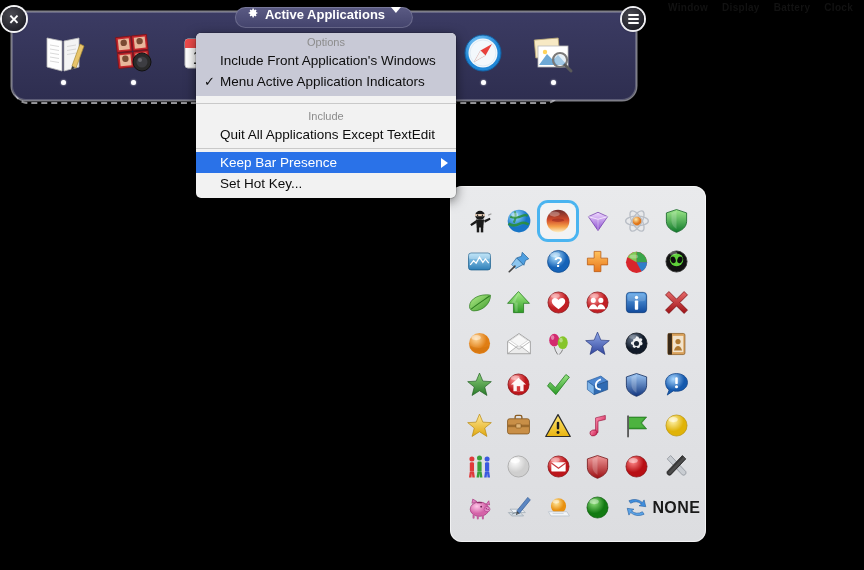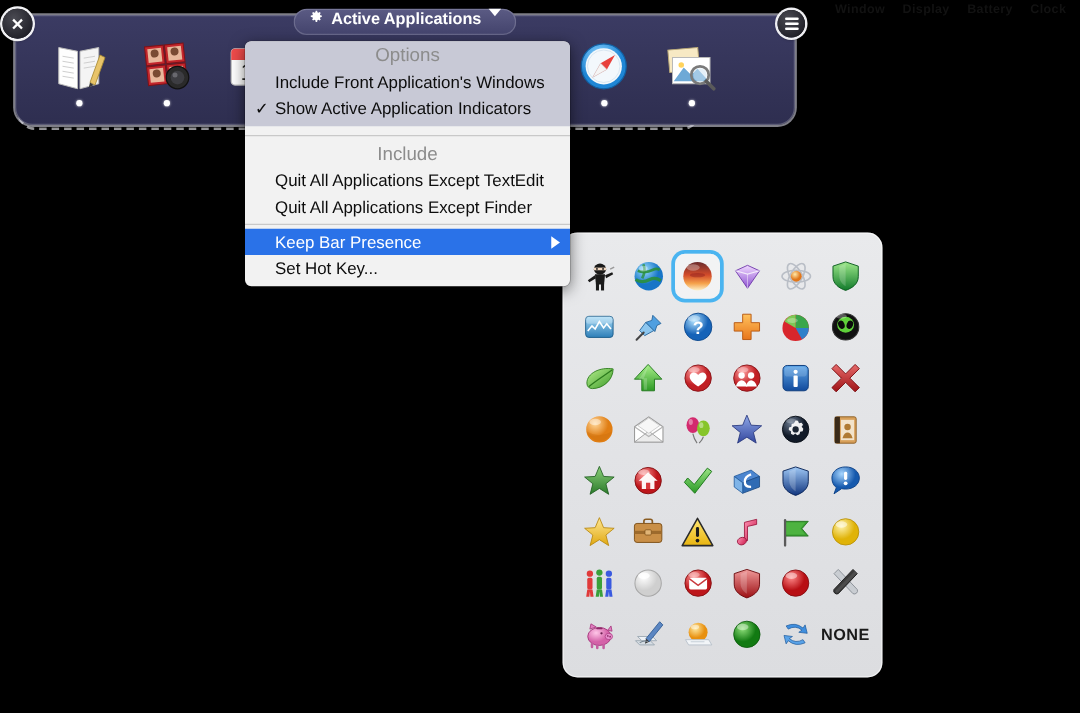--- a/index.html
+++ b/index.html
@@ -88,21 +88,21 @@
   
   #menu{
     position:absolute; left:196px; top:33px; width:260px;
     border-radius:5px;
     background:#f2f2f2;
     box-shadow:0 3px 12px rgba(0,0,0,.55), 0 0 0 .5px rgba(0,0,0,.25);
     font-size:13.5px; color:#0d0d0d; overflow:hidden; z-index:30;
   }
   #menu .translucent{ background:rgba(196,198,212,.92); }
   .m-head{
-    text-align:center; color:#8c8c8c; font-size:15px; padding:3px 0 2px;
+    text-align:center; color:#8c8c8c; font-size:11px; padding:3px 0 2px;
     font-weight:normal;
   }
   .m-item{
     position:relative; height:21px; line-height:21px;
     padding-left:24px; padding-right:18px; white-space:nowrap; cursor:pointer;
   }
   .m-item .chk{ position:absolute; left:8px; top:0; font-size:13px; }
   .m-item.sel{ background:#2a72e8; color:#fff; }
   .m-item .arrow{
     position:absolute; right:8px; top:6px;
@@ -122,21 +122,21 @@
     padding:14px 10px 10px 10px; z-index:20;
   }
   .grid{
     display:grid; grid-template-columns:repeat(6,1fr);
     grid-auto-rows:41px; align-items:center; justify-items:center;
   }
   .cell{ width:36px; height:36px; display:flex; align-items:center; justify-content:center;
          cursor:pointer; border-radius:8px; position:relative; }
   .cell.selected{ box-shadow:0 0 0 3px #4ab4f0; background:rgba(255,255,255,.45); }
   .cell svg{ display:block; }
-  .none-lbl{ font-size:13px; font-weight:bold; color:#1a1a1a; letter-spacing:.4px; }
+  .none-lbl{ font-size:16px; font-weight:bold; color:#1a1a1a; letter-spacing:.4px; }
 </style>
 </head>
 <body>
 
 <div id="stage">
 
   <div class="menubar-ghost">
     <span>Window</span>
     <span>Display</span>
     <span>Battery</span>
@@ -309,36 +309,33 @@
 
   <div id="menu">
 
     <div class="translucent">
       <div class="m-head">Options</div>
       <div class="m-item">
         <span>Include Front Application's Windows</span>
       </div>
       <div class="m-item">
         <span class="chk">✓</span>
-        <span>Show Active Application Indicators</span>
+        <span>Menu Active Application Indicators</span>
       </div>
       <div class="m-pad"></div>
     </div>
 
     <div class="m-pad"></div>
 
     <div class="m-sep"></div>
 
     <div>
       <div class="m-head">Include</div>
       <div class="m-item">
         <span>Quit All Applications Except TextEdit</span>
-      </div>
-      <div class="m-item">
-        <span>Quit All Applications Except Finder</span>
       </div>
     </div>
 
     <div class="m-sep"></div>
 
     <div>
       <div class="m-item sel">
         <span>Keep Bar Presence</span>
         <span class="arrow"></span>
       </div>

